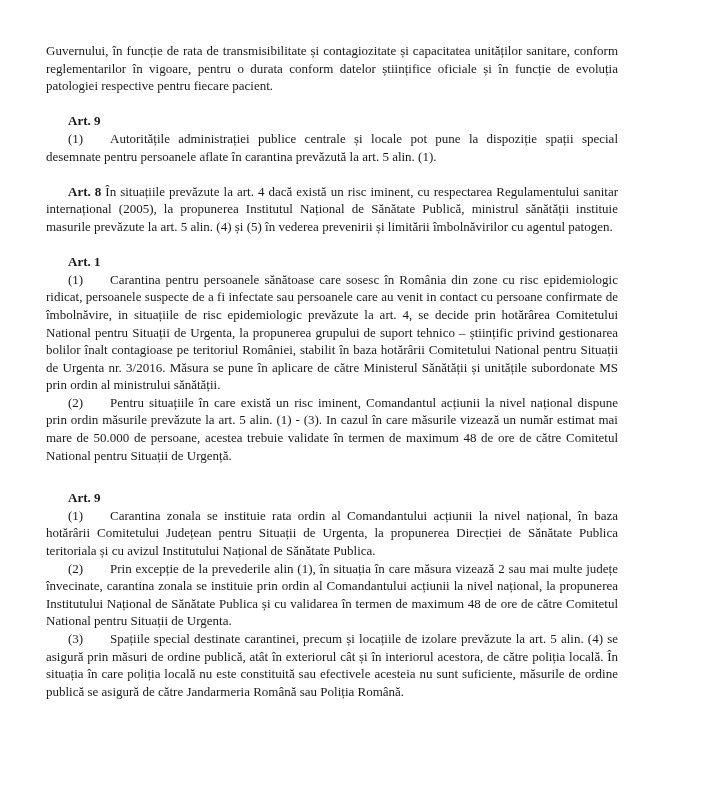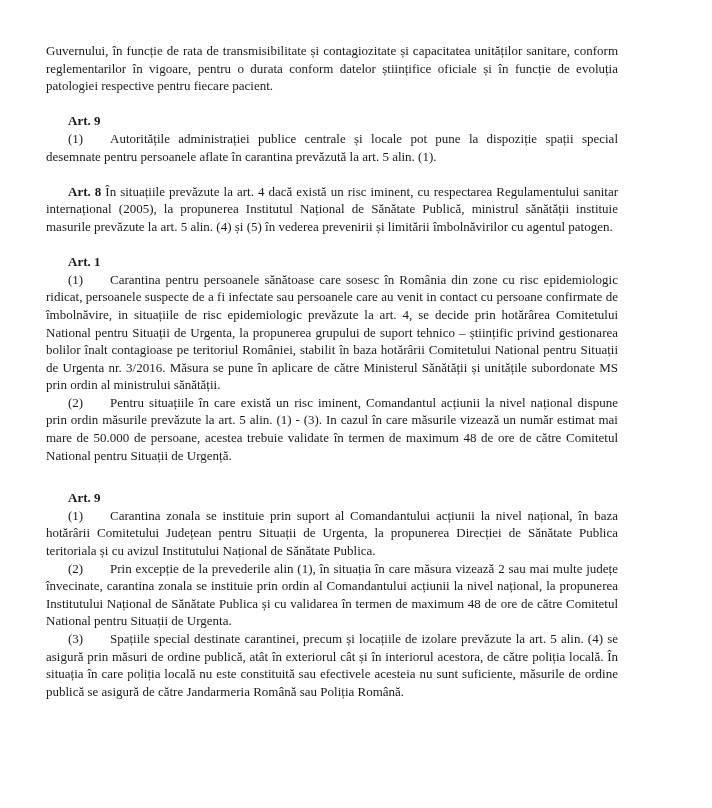--- a/index.html
+++ b/index.html
@@ -61,18 +61,18 @@
   </div>
 
   <div class="art-block" style="margin-top:17.6px;">
     <p class="art-title">Art. 1</p>
     <p class="indent"><span class="alin-num">(1)</span><span>Carantina pentru persoanele sănătoase care sosesc în România din zone cu risc epidemiologic ridicat, persoanele suspecte de a fi infectate sau persoanele care au venit in contact cu persoane confirmate de îmbolnăvire, in situațiile de risc epidemiologic prevăzute la art. 4, se decide prin hotărârea Comitetului National pentru Situații de Urgenta, la propunerea grupului de suport tehnico – științific privind gestionarea bolilor înalt contagioase pe teritoriul României, stabilit în baza hotărârii Comitetului National pentru Situații de Urgenta nr. 3/2016. Măsura se pune în aplicare de către Ministerul Sănătății și unitățile subordonate MS prin ordin al ministrului sănătății.</span></p>
     <p class="indent"><span class="alin-num">(2)</span><span>Pentru situațiile în care există un risc iminent, Comandantul acțiunii la nivel național dispune prin ordin măsurile prevăzute la art. 5 alin. (1) - (3). In cazul în care măsurile vizează un număr estimat mai mare de 50.000 de persoane, acestea trebuie validate în termen de maximum 48 de ore de către Comitetul National pentru Situații de Urgență.</span></p>
   </div>
 
   <div class="art-block" style="margin-top:25px;">
     <p class="art-title">Art. 9</p>
-    <p class="indent"><span class="alin-num">(1)</span><span>Carantina zonala se instituie prin suport al Comandantului acțiunii  la nivel național, în baza hotărârii Comitetului Județean pentru Situații de Urgenta,  la propunerea Direcției de Sănătate Publica teritoriala și cu avizul Institutului Național de Sănătate Publica.</span></p>
+    <p class="indent"><span class="alin-num">(1)</span><span>Carantina zonala se instituie rata ordin al Comandantului acțiunii  la nivel național, în baza hotărârii Comitetului Județean pentru Situații de Urgenta,  la propunerea Direcției de Sănătate Publica teritoriala și cu avizul Institutului Național de Sănătate Publica.</span></p>
     <p class="indent"><span class="alin-num">(2)</span><span>Prin excepție de la prevederile alin (1), în situația în care măsura vizează 2 sau mai multe județe învecinate, carantina zonala se instituie prin ordin al Comandantului acțiunii la nivel național, la propunerea Institutului Național de Sănătate Publica  și cu validarea în termen de maximum 48 de ore de către Comitetul National pentru Situații de Urgenta.</span></p>
     <p class="indent"><span class="alin-num">(3)</span><span>Spațiile special destinate carantinei, precum și locațiile de izolare prevăzute la art. 5 alin. (4) se asigură prin măsuri de ordine publică, atât în exteriorul cât și în interiorul acestora, de către poliția locală. În situația în care poliția locală nu este constituită sau efectivele acesteia nu sunt suficiente, măsurile de ordine publică se asigură de către Jandarmeria Română sau Poliția Română.</span></p>
   </div>
 
 </div>
 
 </body></html>

